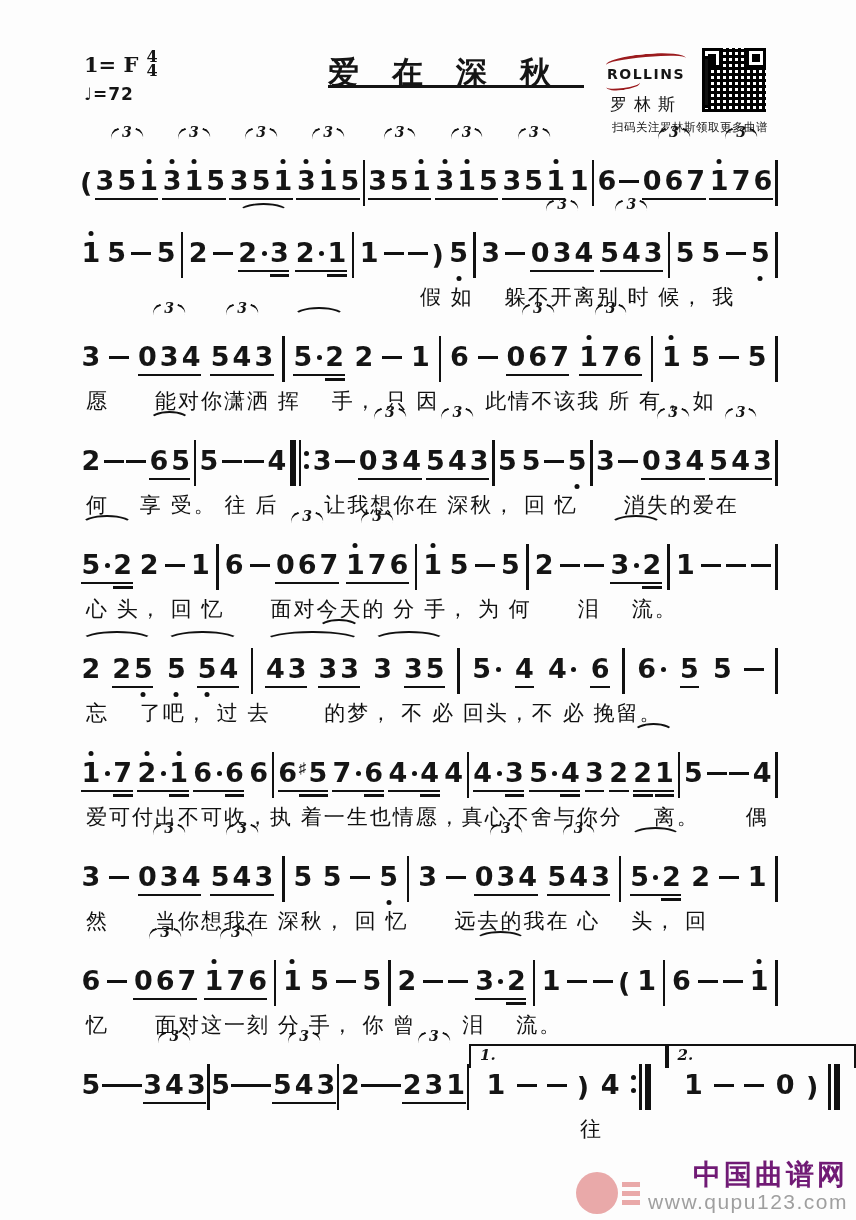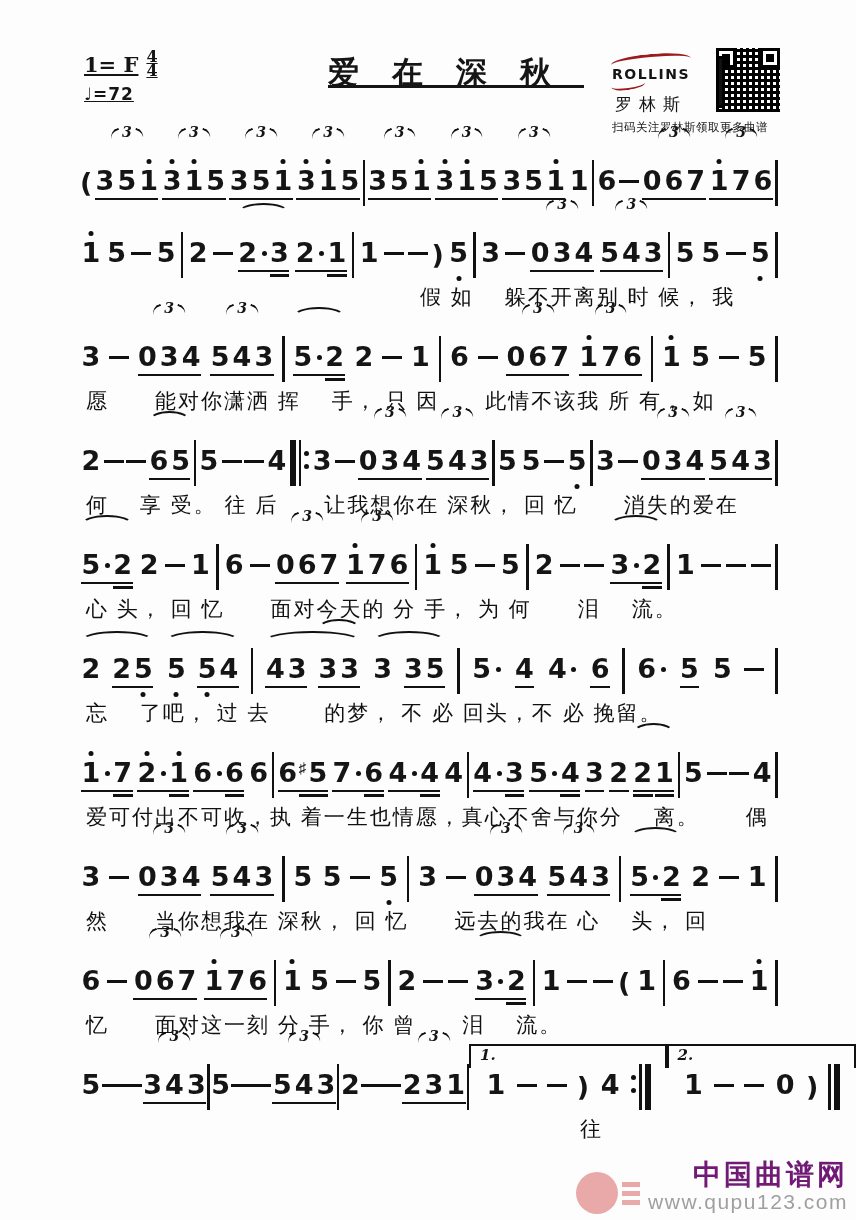--- a/index.html
+++ b/index.html
@@ -2,29 +2,29 @@
 <html><head>
 <meta charset="utf-8">
 <style>
   html,body{margin:0;padding:0;}
   body{
     width:856px;height:1220px;position:relative;overflow:hidden;
     background:#fdfdfd;color:#151515;
     font-family:"Liberation Sans","DejaVu Sans",sans-serif;
   }
   
-  .meta{position:absolute;left:84px;top:50px;text-decoration:underline;}
+  .meta{position:absolute;left:84px;top:50px;}
   .keyrow{display:flex;align-items:center;font:bold 21px "DejaVu Serif",serif;}
   .frac{display:flex;flex-direction:column;margin-left:8px;font:bold 16px "DejaVu Serif",serif;line-height:14px;text-align:center;}
   .temporow{font:bold 17px "DejaVu Sans",sans-serif;margin-top:6px;letter-spacing:1px;}
   .title{
     position:absolute;left:328px;top:52px;white-space:nowrap;
     font-size:31px;font-weight:bold;letter-spacing:33px;text-decoration:underline;
   }
-  .brand{position:absolute;right:76px;top:48px;display:flex;gap:25px;align-items:flex-start;}
+  .brand{position:absolute;right:90px;top:48px;display:flex;gap:16px;align-items:flex-start;}
   .brand-l{display:flex;flex-direction:column;align-items:center;padding-top:6px;}
   .sw{width:80px;height:12px;border-top:3px solid #9b1b1e;border-radius:50%;transform:rotate(-5deg);margin-bottom:-3px;}
   .logo-en{font:bold 14px "DejaVu Sans",sans-serif;letter-spacing:1.5px;}
   .sw2{width:34px;height:8px;border-bottom:2px solid #9b1b1e;border-radius:50%;align-self:flex-start;margin:-2px 0 2px 0;transform:rotate(-8deg);}
   .logo-cn{font-weight:normal;font-size:17px;letter-spacing:7px;margin-top:1px;}
   .qr{position:relative;width:64px;height:64px;
       background:
         repeating-linear-gradient(90deg,#000 0 3px,rgba(255,255,255,0) 3px 6px),
         repeating-linear-gradient(0deg,#000 0 3px,#fff 3px 6px);}
   .fp{position:absolute;width:14px;height:14px;border:3px solid #000;background:#fff;}

